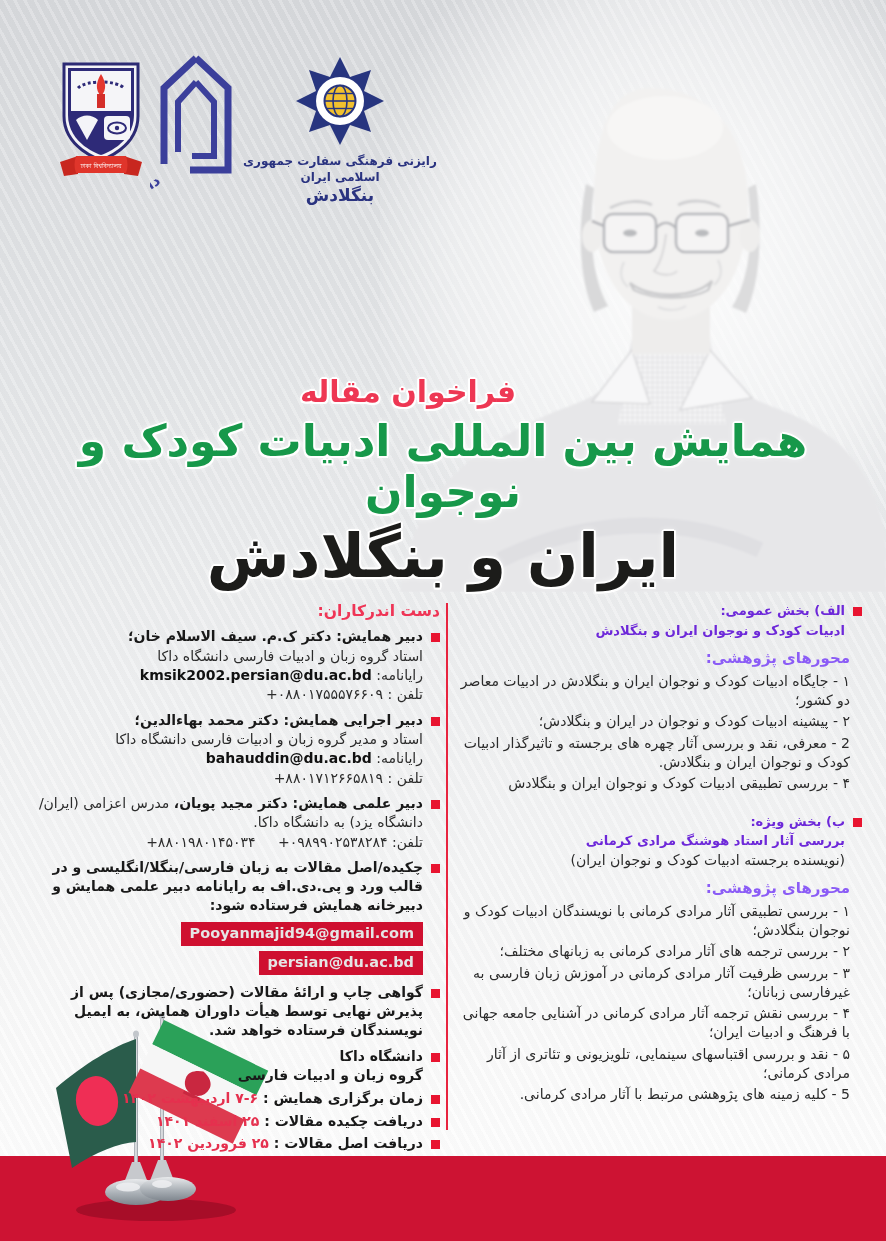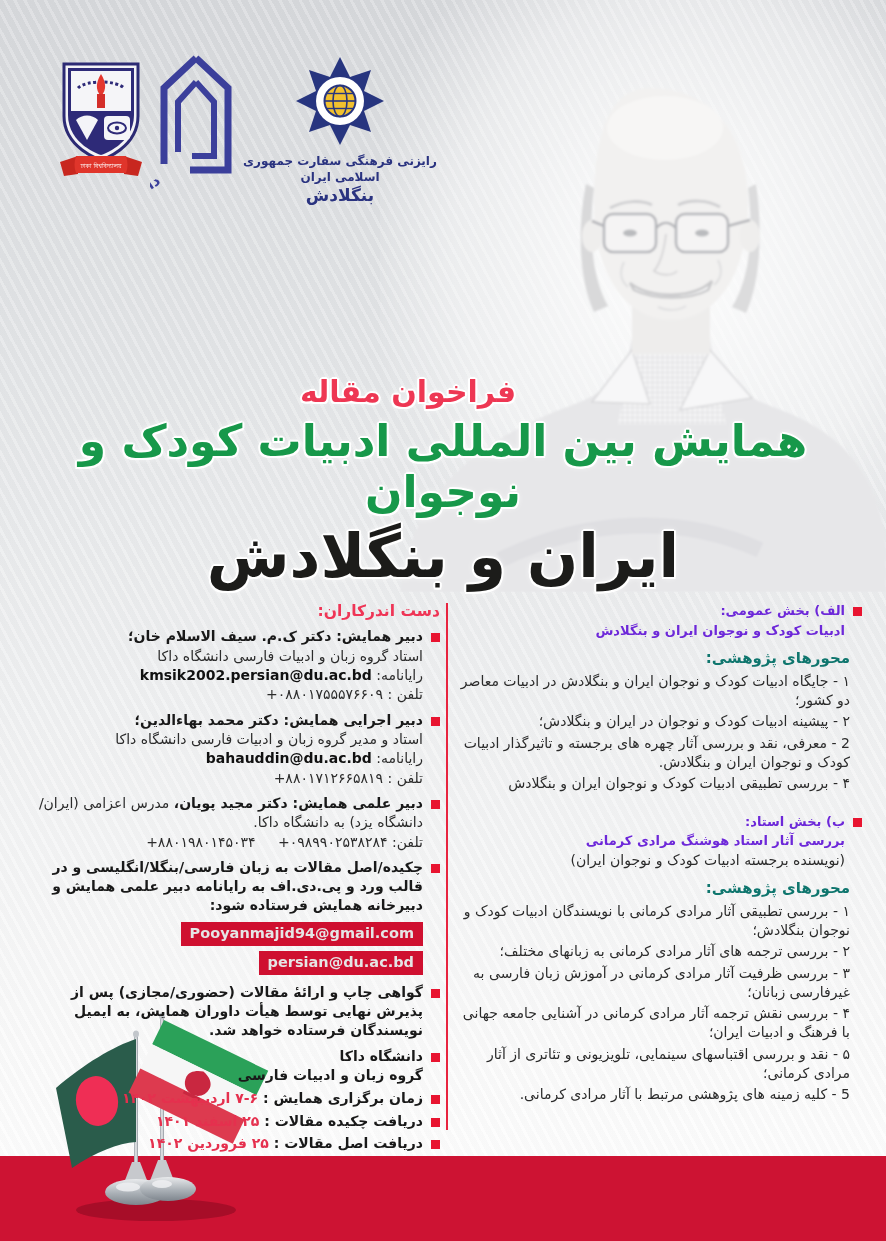--- a/index.html
+++ b/index.html
@@ -25,21 +25,21 @@
   .sub-title{font-size:60px;font-weight:bold;color:#1c1c1a;margin-top:4px;}
   .divider{position:absolute;top:603px;left:446px;width:2px;height:527px;background:#e8243f;z-index:4;}
   .col{position:absolute;top:601px;width:406px;direction:rtl;text-align:right;
     font-size:14px;line-height:1.38;color:#2b2b2b;z-index:4;}
   .col-right{right:24px;}
   .col-left{left:34px;}
   .bullet{position:relative;padding-right:17px;}
   .bullet::before{content:"";position:absolute;right:0;top:6px;width:9px;height:9px;background:#e81430;}
   .sec-head{font-weight:bold;font-size:13px;line-height:1.5;color:#6d28d9;}
   .sec-note{padding-right:17px;font-size:14px;}
-  .topics{color:#0f766e;font-weight:bold;font-size:15px;margin:8px 12px 3px 0;}
+  .topics{color:#8b5cf6;font-weight:bold;font-size:15px;margin:8px 12px 3px 0;}
   .items{padding-right:12px;}
   .items div{margin-bottom:2px;}
   .gap{height:16px;}
   .lhead{color:#ef3556;font-weight:bold;font-size:15.5px;margin-bottom:5px;}
   .entry{margin-bottom:6px;}
   .role{font-weight:bold;color:#191919;}
   .email{font-weight:bold;color:#111;}
   .ltr{direction:ltr;unicode-bidi:isolate;display:inline-block;}
   .phone2{margin-right:18px;}
   .badges{padding-right:17px;margin:2px 0 8px 0;}
@@ -159,21 +159,21 @@
   </div>
   <div class="topics">محورهای پژوهشی:</div>
   <div class="items">
     <div>۱ - جایگاه ادبیات کودک و نوجوان ایران و بنگلادش در ادبیات معاصر دو کشور؛</div>
     <div>۲ - پیشینه ادبیات کودک و نوجوان در ایران و بنگلادش؛</div>
     <div>2 - معرفی، نقد و بررسی آثار چهره های برجسته و تاثیرگذار ادبیات کودک و نوجوان ایران و بنگلادش.</div>
     <div>۴ - بررسی تطبیقی ادبیات کودک و نوجوان ایران و بنگلادش</div>
   </div>
   <div class="gap"></div>
   <div class="sec-head bullet">
-    <div>ب) بخش استاد:</div>
+    <div>ب) بخش ویژه:</div>
     <div>بررسی آثار استاد هوشنگ مرادی کرمانی</div>
   </div>
   <div class="sec-note">(نویسنده برجسته ادبیات کودک و نوجوان ایران)</div>
   <div class="topics">محورهای پژوهشی:</div>
   <div class="items">
     <div>۱ - بررسی تطبیقی آثار مرادی کرمانی با نویسندگان ادبیات کودک و نوجوان بنگلادش؛</div>
     <div>۲ - بررسی ترجمه های آثار مرادی کرمانی به زبانهای مختلف؛</div>
     <div>۳ - بررسی ظرفیت آثار مرادی کرمانی در آموزش زبان فارسی به غیرفارسی زبانان؛</div>
     <div>۴ - بررسی نقش ترجمه آثار مرادی کرمانی در آشنایی جامعه جهانی با فرهنگ و ادبیات ایران؛</div>
     <div>۵ - نقد و بررسی اقتباسهای سینمایی، تلویزیونی و تئاتری از آثار مرادی کرمانی؛</div>

